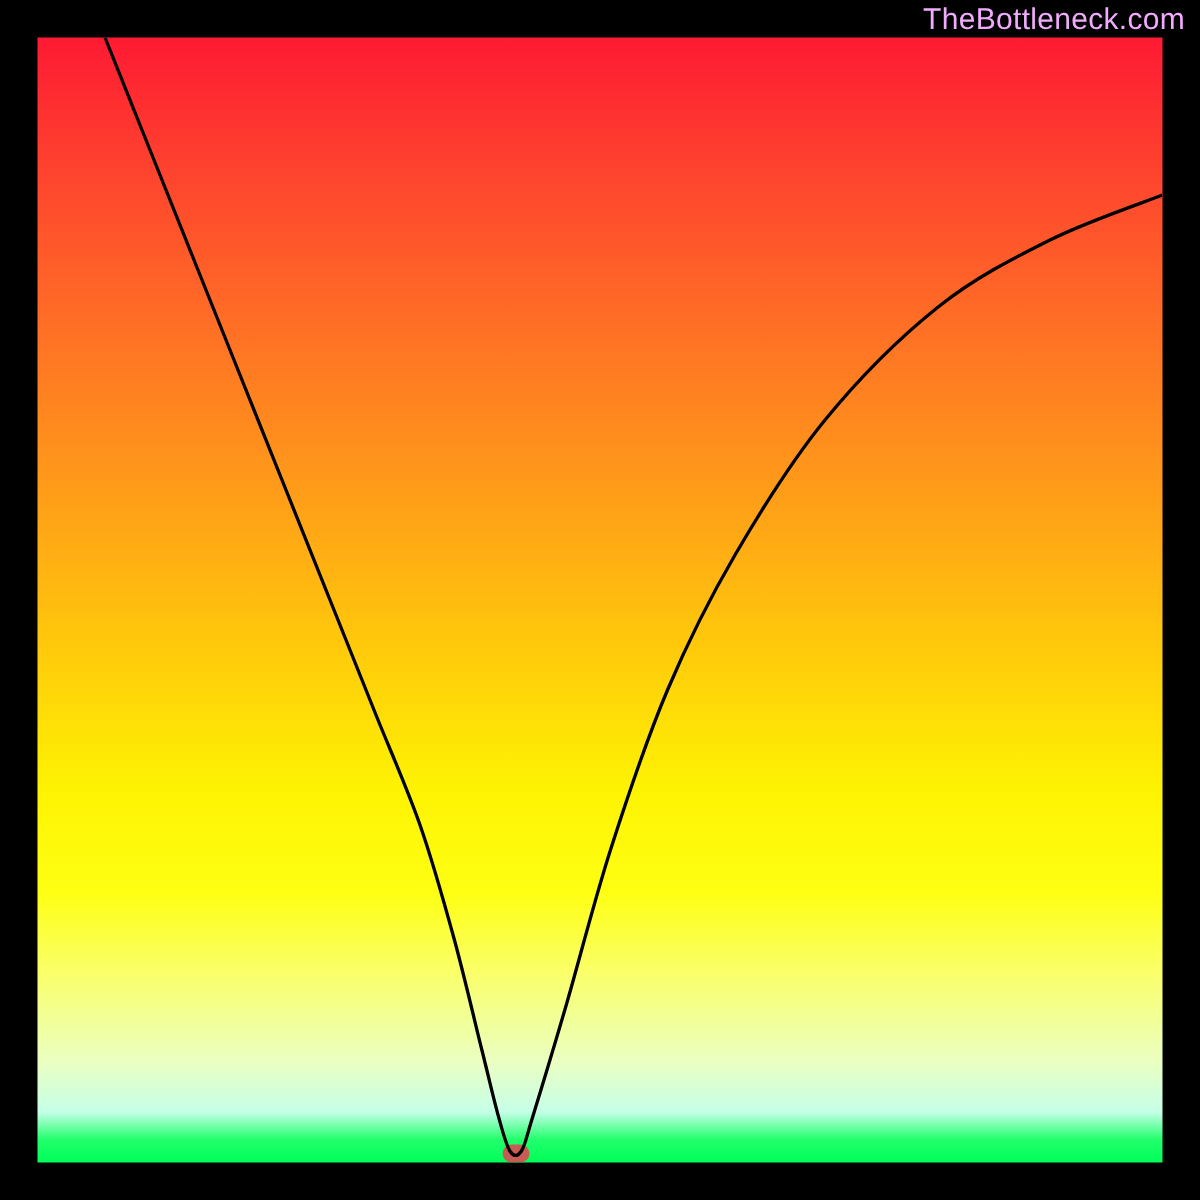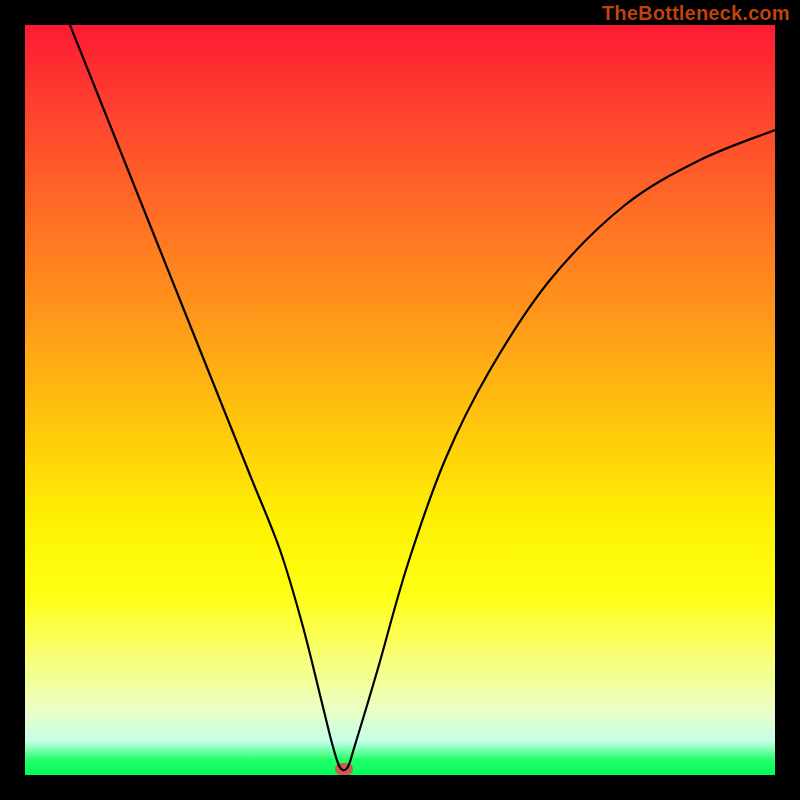--- a/index.html
+++ b/index.html
@@ -14,23 +14,23 @@
   .frame {
     position: relative;
     width: 800px;
     height: 800px;
     background: #000;
   }
   .watermark {
     position: absolute;
     top: 2px;
     right: 10px;
-    color: #c2410c;
+    color: #f0abfc;
     font-size: 20px;
-    font-weight: 700;
+    font-weight: 400;
     letter-spacing: 0.2px;
     z-index: 20;
   }
   .plot-area {
     position: absolute;
     left: 25px;
     top: 25px;
     width: 750px;
     height: 750px;
     background: linear-gradient(

